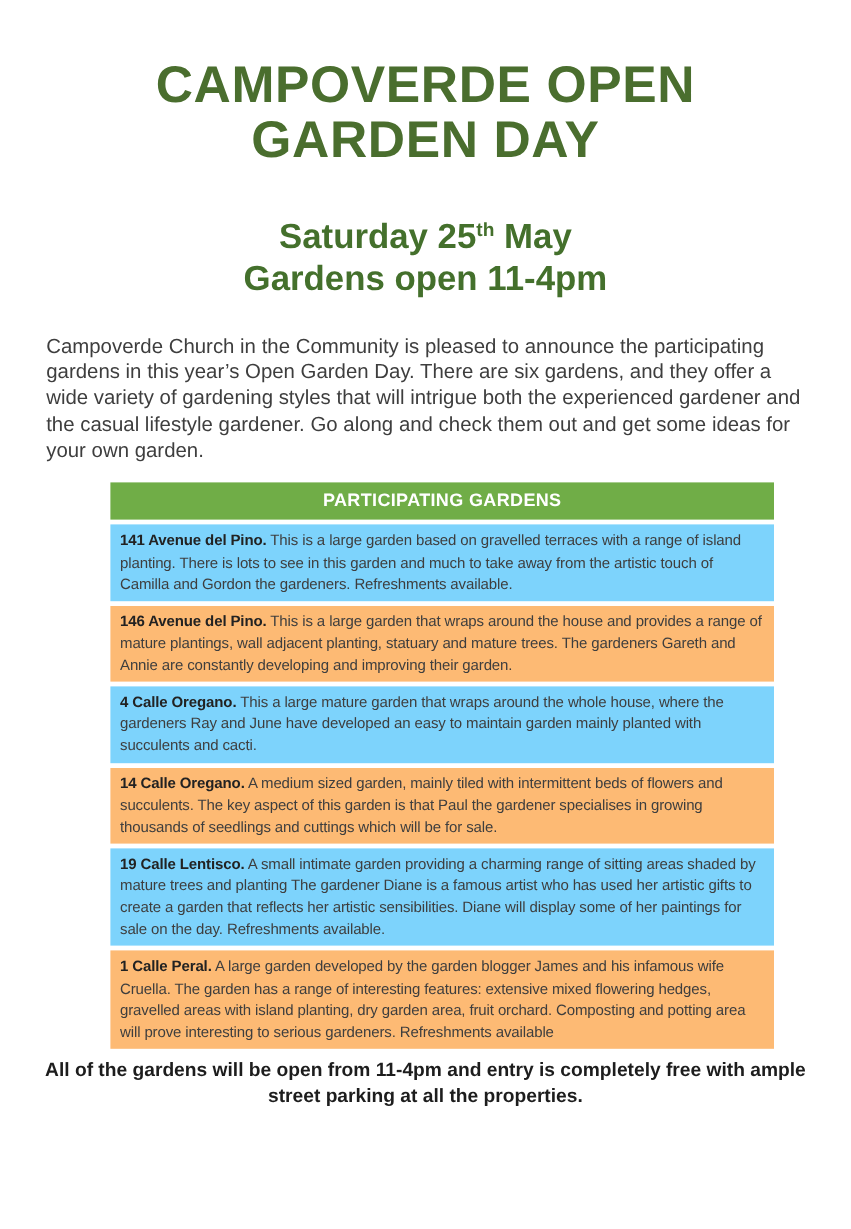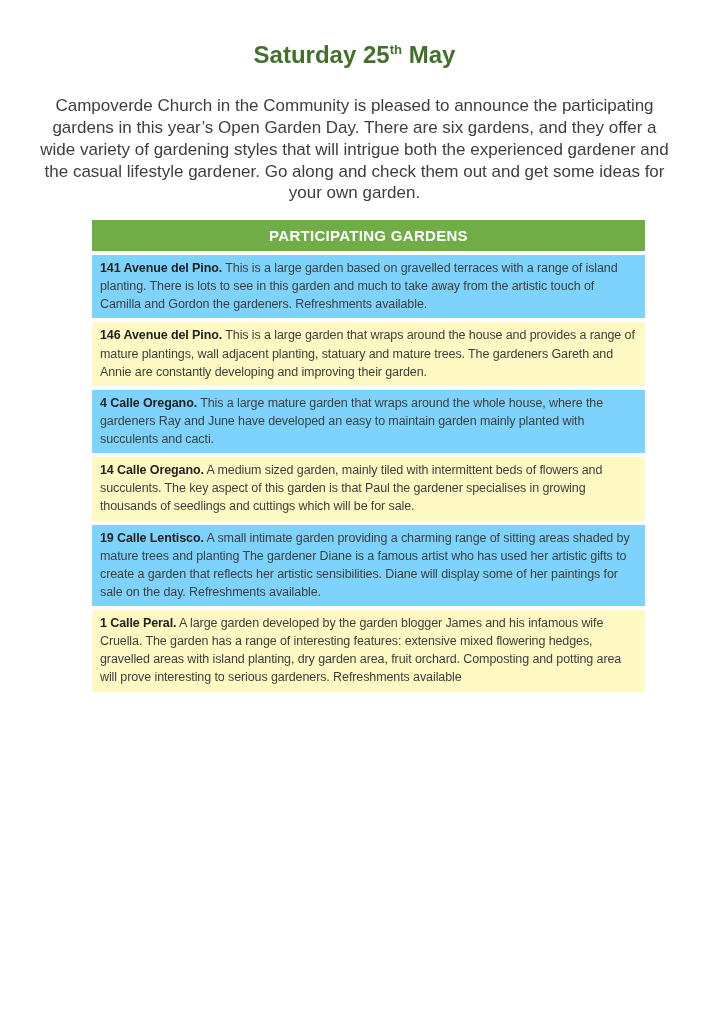--- a/index.html
+++ b/index.html
@@ -21,28 +21,27 @@
     line-height:1.08;
     letter-spacing:0.5px;
   }
   .subtitle-block {
     margin-top:40px;
     text-align:center;
     color:#44702c;
     font-weight:bold;
   }
   .subtitle-line {
-    font-size:24px;
+    font-size:29px;
     line-height:1.22;
   }
   .subtitle-line sup { font-size:0.55em; }
   .intro {
     margin:26px auto 0;
     width:632px;
-    text-align:center;
     color:#3e3e3e;
     font-size:17px;
     line-height:1.28;
   }
   .garden-table {
     width:573px;
     margin:16px 0 0 72px;
     padding-left:20px;
   }
   .table-header {
@@ -56,56 +55,59 @@
   }
   .grow {
     margin-top:4px;
     padding:4px 8px 5px;
     font-size:12.5px;
     line-height:1.45;
     color:#3e3e3e;
     letter-spacing:-0.1px;
   }
   .grow.shade-a { background:#7dd3fc; }
-  .grow.shade-b { background:#fef9c3; }
+  .grow.shade-b { background:#fdba74; }
   .addr { font-weight:bold; color:#222222; }
   .footer-note {
     text-align:center;
     font-weight:bold;
     color:#1d1d1d;
     width:678px;
     font-size:16px;
     line-height:1.3;
   }
   .footer-note.first { margin:9px auto 0; }
   .footer-note.second { margin:12px auto 0; }
 </style>
 </head>
 <body>
 
 <div class="page">
 
+  <h1 class="title"><span>CAMPOVERDE OPEN</span><br><span>GARDEN DAY</span></h1>
 
   <div class="subtitle-block">
     <div class="subtitle-line"><span>Saturday 25</span><sup>th</sup><span> May</span></div>
+    <div class="subtitle-line">Gardens open 11-4pm</div>
   </div>
 
   <p class="intro">Campoverde Church in the Community is pleased to announce the participating gardens in this year’s Open Garden Day. There are six gardens, and they offer a wide variety of gardening styles that will intrigue both the experienced gardener and the casual lifestyle gardener. Go along and check them out and get some ideas for your own garden.</p>
 
   <div class="garden-table">
     <div class="table-header">PARTICIPATING GARDENS</div>
 
     <div class="grow shade-a"><span class="addr">141 Avenue del Pino.</span><span> This is a large garden based on gravelled terraces with a range of island planting. There is lots to see in this garden and much to take away from the artistic touch of Camilla and Gordon the gardeners. Refreshments available.</span></div>
 
     <div class="grow shade-b"><span class="addr">146 Avenue del Pino.</span><span> This is a large garden that wraps around the house and provides a range of mature plantings, wall adjacent planting, statuary and mature trees. The gardeners Gareth and Annie are constantly developing and improving their garden.</span></div>
 
     <div class="grow shade-a"><span class="addr">4 Calle Oregano.</span><span> This a large mature garden that wraps around the whole house, where the gardeners Ray and June have developed an easy to maintain garden mainly planted with succulents and cacti.</span></div>
 
     <div class="grow shade-b"><span class="addr">14 Calle Oregano.</span><span> A medium sized garden, mainly tiled with intermittent beds of flowers and succulents. The key aspect of this garden is that Paul the gardener specialises in growing thousands of seedlings and cuttings which will be for sale.</span></div>
 
     <div class="grow shade-a"><span class="addr">19 Calle Lentisco.</span><span> A small intimate garden providing a charming range of sitting areas shaded by mature trees and planting The gardener Diane is a famous artist who has used her artistic gifts to create a garden that reflects her artistic sensibilities.  Diane will display some of her paintings for sale on the day. Refreshments available.</span></div>
 
     <div class="grow shade-b"><span class="addr">1 Calle Peral.</span><span> A large garden developed by the garden blogger James and his infamous wife Cruella. The garden has a range of interesting features: extensive mixed flowering hedges, gravelled areas with island planting, dry garden area, fruit orchard. Composting and potting area will prove interesting to serious gardeners. Refreshments available</span></div>
   </div>
 
+  <p class="footer-note first">All of the gardens will be open from 11-4pm and entry is completely free with ample street parking at all the properties.</p>
 
 
 </div>
 
 </body></html>

